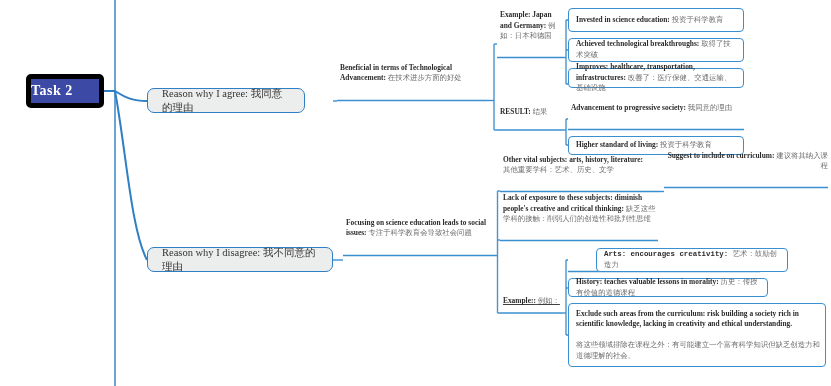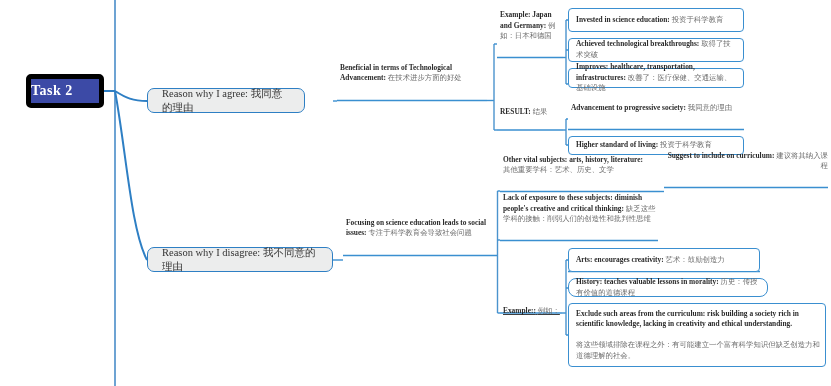--- a/index.html
+++ b/index.html
@@ -96,24 +96,24 @@
   #box-breakthru { left: 568px; top: 38px;  width: 176px; height: 24px; }
   #box-improves  { left: 568px; top: 68px;  width: 176px; height: 20px; }
   #node-progress { left: 568px; top: 108px; width: 176px; height: 22px; }
   #box-living    { left: 568px; top: 136px; width: 176px; height: 19px; }
 
   
   #node-focus    { left: 343px; top: 233px; width: 156px; height: 22px; }
   #node-other    { left: 500px; top: 170px; width: 150px; height: 22px; }
   #node-suggest  { left: 664px; top: 166px; width: 164px; height: 22px; text-align: right; }
   #node-lack     { left: 500px; top: 207px; width: 158px; height: 34px; }
-  #node-example2 { left: 500px; top: 317px; width: 62px;  height: 12px; text-decoration: underline; }
-
-  #box-arts      { left: 568px; top: 248px; width: 192px; height: 24px; }
-  #box-history   { left: 568px; top: 278px; width: 200px; height: 19px; border-radius: 8px; }
+  #node-example2 { left: 500px; top: 307px; width: 62px;  height: 12px; text-decoration: underline; }
+
+  #box-arts      { left: 596px; top: 248px; width: 192px; height: 24px; font-family: Liberation Mono, monospace; }
+  #box-history   { left: 568px; top: 278px; width: 200px; height: 19px; }
   #box-exclude   { left: 568px; top: 303px; width: 258px; height: 64px; }
   #box-exclude .inner { display:block; }
   #box-exclude .cn-block { display:block; margin-top: 10px; }
 </style>
 </head>
 <body>
 
 <div id="canvas">
 
   <svg id="wires" viewBox="0 0 831 386">

